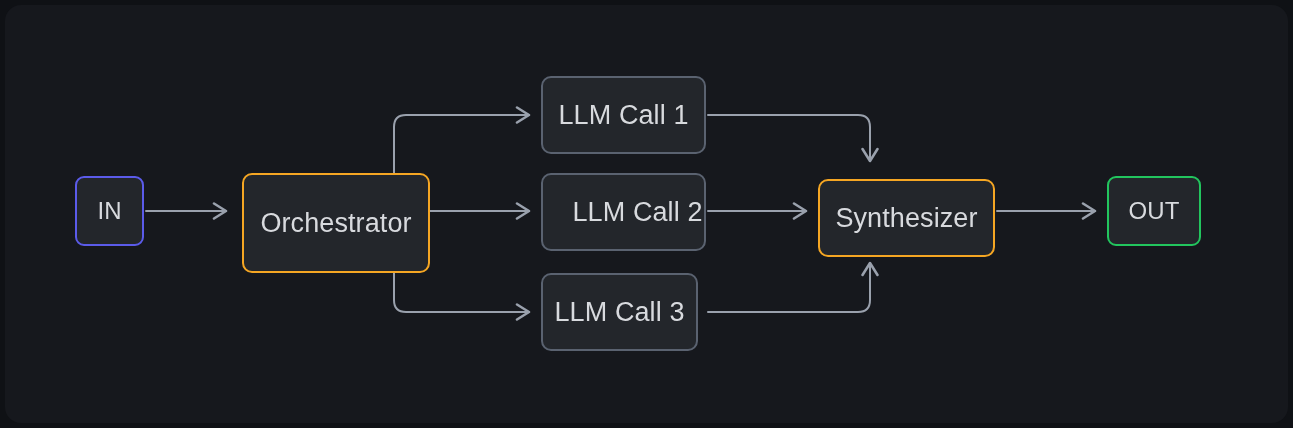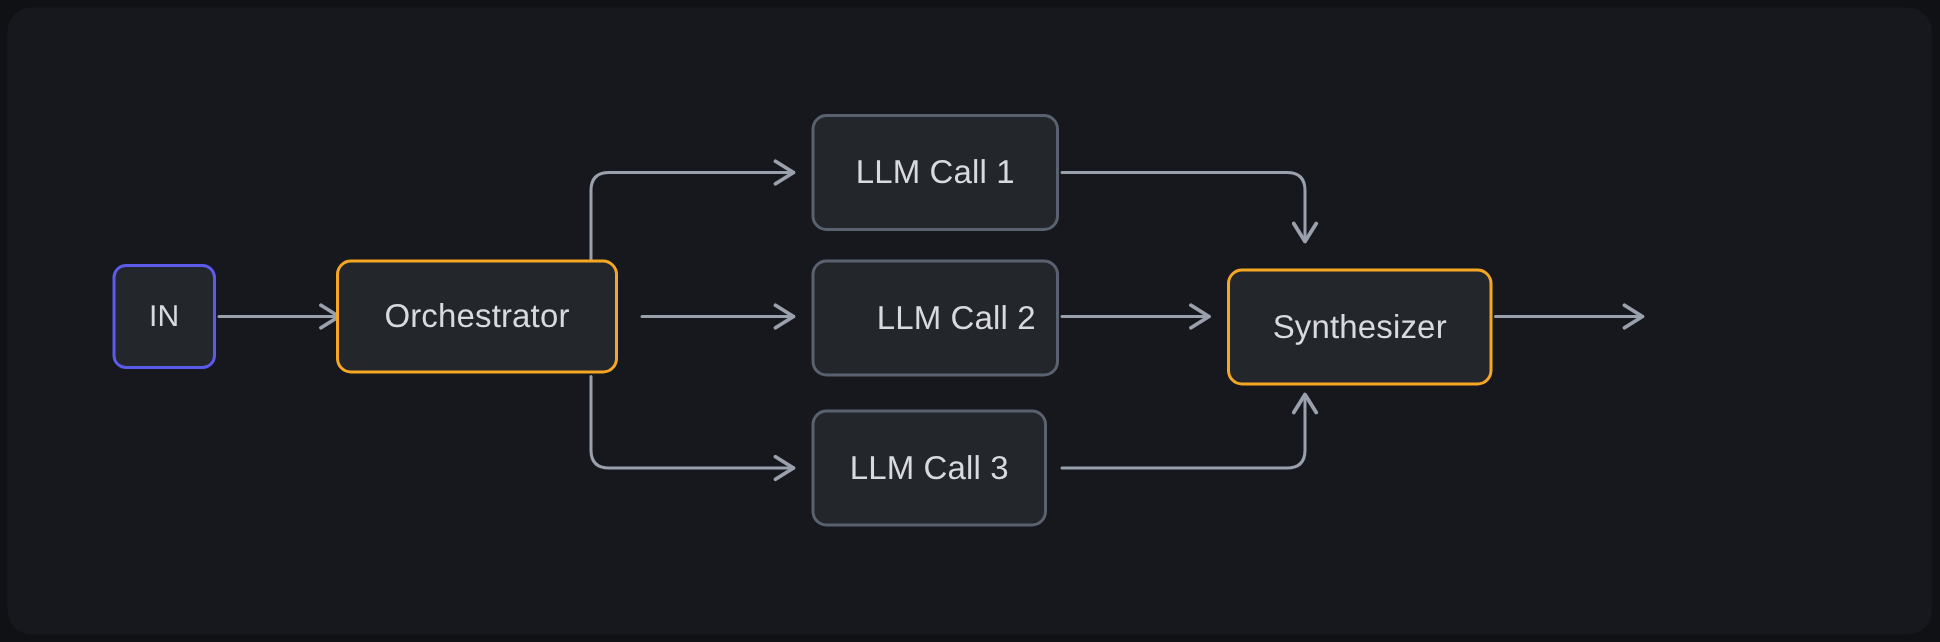--- a/index.html
+++ b/index.html
@@ -36,36 +36,36 @@
   .node {
     position: absolute;
     box-sizing: border-box;
     background: #23262b;
     border-radius: 10px;
     border: 2px solid #5a6270;
     display: flex;
     align-items: center;
     justify-content: center;
     color: #d8dade;
-    font-size: 22px;
+    font-size: 27px;
     font-family: "Liberation Sans", sans-serif;
     letter-spacing: 0.1px;
     white-space: nowrap;
   }
   .node.io {
     border-radius: 9px;
-    font-size: 20px;
+    font-size: 24px;
     justify-content: center;
   }
   .node-label {
     display: block;
     line-height: 1;
   }
   .node-in      { left: 75px;   top: 176px; width: 69px;  height: 70px;  border-color: #5b5bea; }
-  .node-orch    { left: 224px;  top: 173px; width: 188px; height: 76px;  border-color: #f5a623; }
+  .node-orch    { left: 242px;  top: 173px; width: 188px; height: 100px;  border-color: #f5a623; }
   .node-llm1    { left: 541px;  top: 76px;  width: 165px; height: 78px;  border-color: #5a6270; }
   .node-llm2    { left: 541px;  top: 173px; width: 165px; height: 78px;  border-color: #5a6270; padding-left: 28px; }
   .node-llm3    { left: 541px;  top: 273px; width: 157px; height: 78px;  border-color: #5a6270; }
   .node-synth   { left: 818px;  top: 179px; width: 177px; height: 78px;  border-color: #f5a623; }
   .node-out     { left: 1107px; top: 176px; width: 94px;  height: 70px;  border-color: #22c55e; }
 </style>
 </head>
 <body>
 
 <div id="root">
@@ -115,13 +115,16 @@
   </div>
 
   <div class="node node-llm3">
     <span class="node-label">LLM Call 3</span>
   </div>
 
   <div class="node node-synth">
     <span class="node-label">Synthesizer</span>
   </div>
 
+  <div class="node io node-out">
+    <span class="node-label">OUT</span>
+  </div>
 </div>
 
 </body></html>

